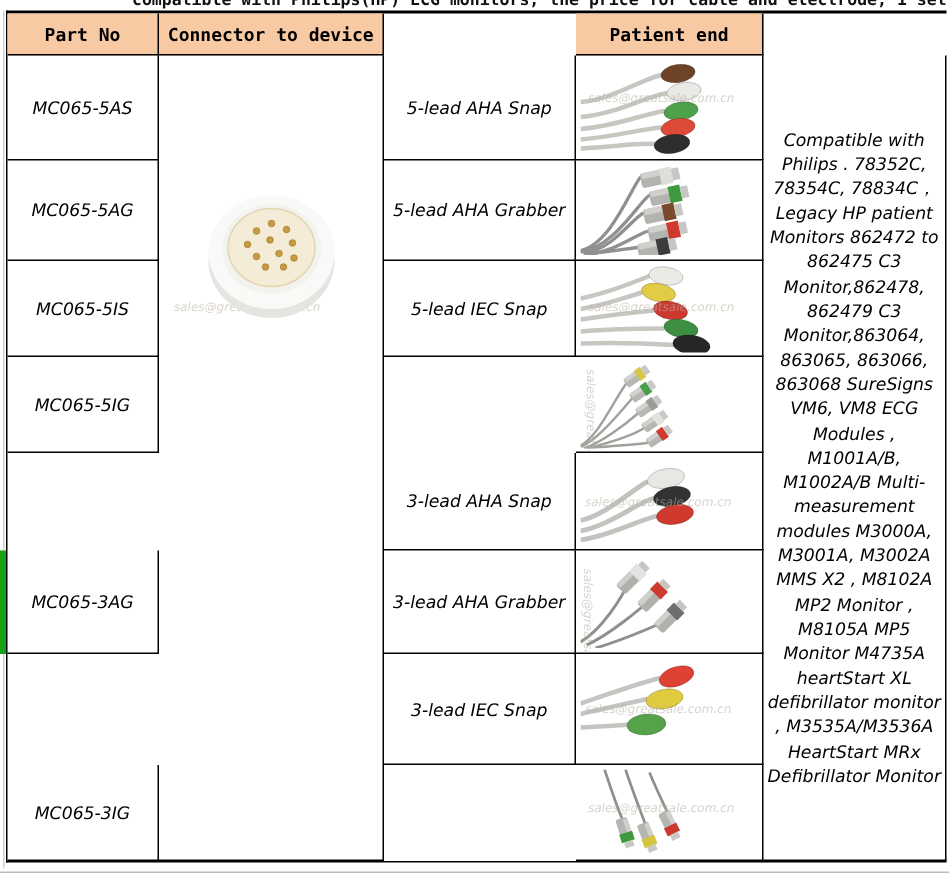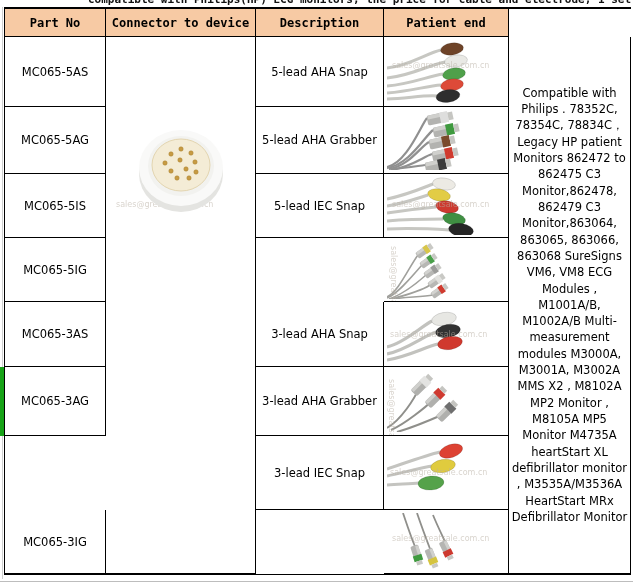--- a/index.html
+++ b/index.html
@@ -14,21 +14,21 @@
   .green-strip{position:absolute;left:0;top:367px;width:4px;height:69px;background:#17a317;}
   .green-tri{position:absolute;left:5px;top:239px;width:0;height:0;
              border-top:6px solid #17a317;border-right:6px solid transparent;}
   .bottom-line{position:absolute;left:0;top:581px;right:0;height:1px;background:#bdbdbd;}
   
   .grid{position:absolute;left:4px;top:7px;display:grid;background:#fff;
         grid-template-columns:101px 150px 128px 125px 122px;
         grid-template-rows:28px 70px 67px 64px 64px 65px 69px 74px 64px;
         border-top:2px solid #000;border-left:1px solid #000;border-bottom:1px solid #000;}
   .cell{border-right:1px solid #000;border-bottom:1px solid #000;
-        display:flex;align-items:center;justify-content:center;overflow:hidden;}
+        display:flex;align-items:center;justify-content:center;overflow:hidden;font-style:italic;}
   .th{background:#F7CAA4;font:bold 12px "DejaVu Sans Mono",monospace;letter-spacing:0px;}
   .partno,.desc{font-size:11.5px;text-align:center;}
   .compat{font-size:11.5px;line-height:1.42;text-align:center;padding:0 1px;
           overflow-wrap:break-word;}
   .compat span{display:block;width:119px;}
   .imgcell{position:relative;}
   .wm{position:absolute;font-size:8px;color:#b9b0a4;opacity:.55;white-space:nowrap;
       pointer-events:none;}
   .wm.vert{transform:rotate(90deg);transform-origin:left top;}
   
@@ -49,41 +49,35 @@
   <div class="bottom-line"></div>
 
   <div class="grid">
 
     <div class="cell th" style="grid-column:1;grid-row:1">
         <span>Part No</span>
       </div>
     <div class="cell th" style="grid-column:2;grid-row:1">
         <span>Connector to device</span>
       </div>
-    <div class="cell th" style="grid-column:3;grid-row:1">
-        <span>Description</span>
-      </div>
     <div class="cell th" style="grid-column:4;grid-row:1">
         <span>Patient end</span>
       </div>
 
     <div class="cell partno" style="grid-column:1;grid-row:2">
         <span>MC065-5AS</span>
       </div>
     <div class="cell partno" style="grid-column:1;grid-row:3">
         <span>MC065-5AG</span>
       </div>
     <div class="cell partno" style="grid-column:1;grid-row:4">
         <span>MC065-5IS</span>
       </div>
     <div class="cell partno" style="grid-column:1;grid-row:5">
         <span>MC065-5IG</span>
-      </div>
-    <div class="cell partno" style="grid-column:1;grid-row:6">
-        <span>MC065-3AS</span>
       </div>
     <div class="cell partno" style="grid-column:1;grid-row:7">
         <span>MC065-3AG</span>
       </div>
     <div class="cell partno" style="grid-column:1;grid-row:9">
         <span>MC065-3IG</span>
       </div>
 
     <div class="cell conncell" style="grid-column:2;grid-row:2/span 8">
       <span class="wm" style="left:10px;top:163px;">sales@greatsale.com.cn</span>

